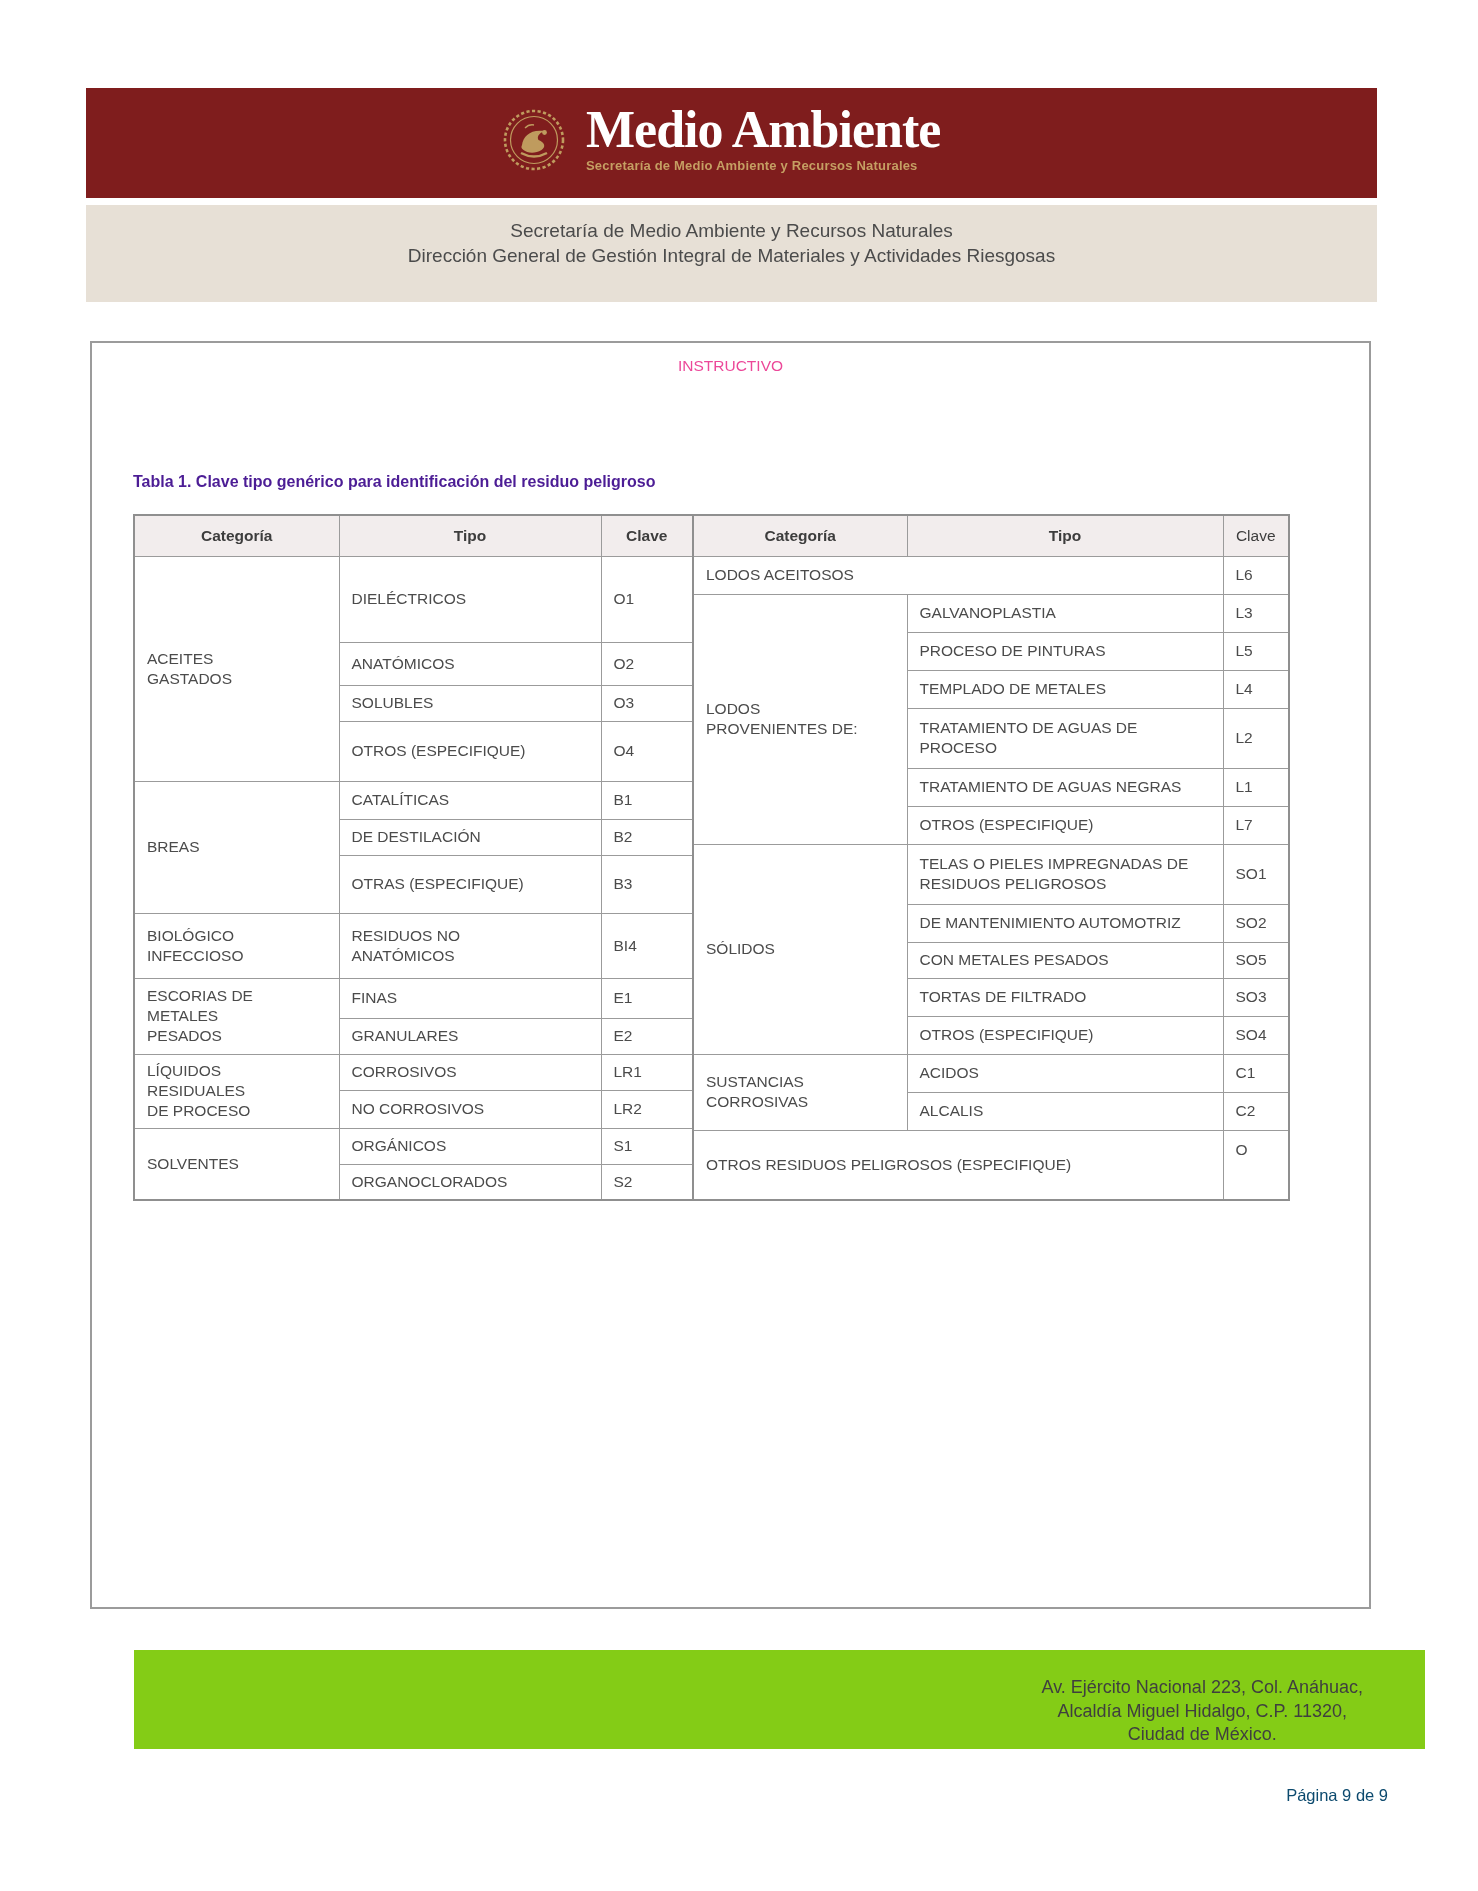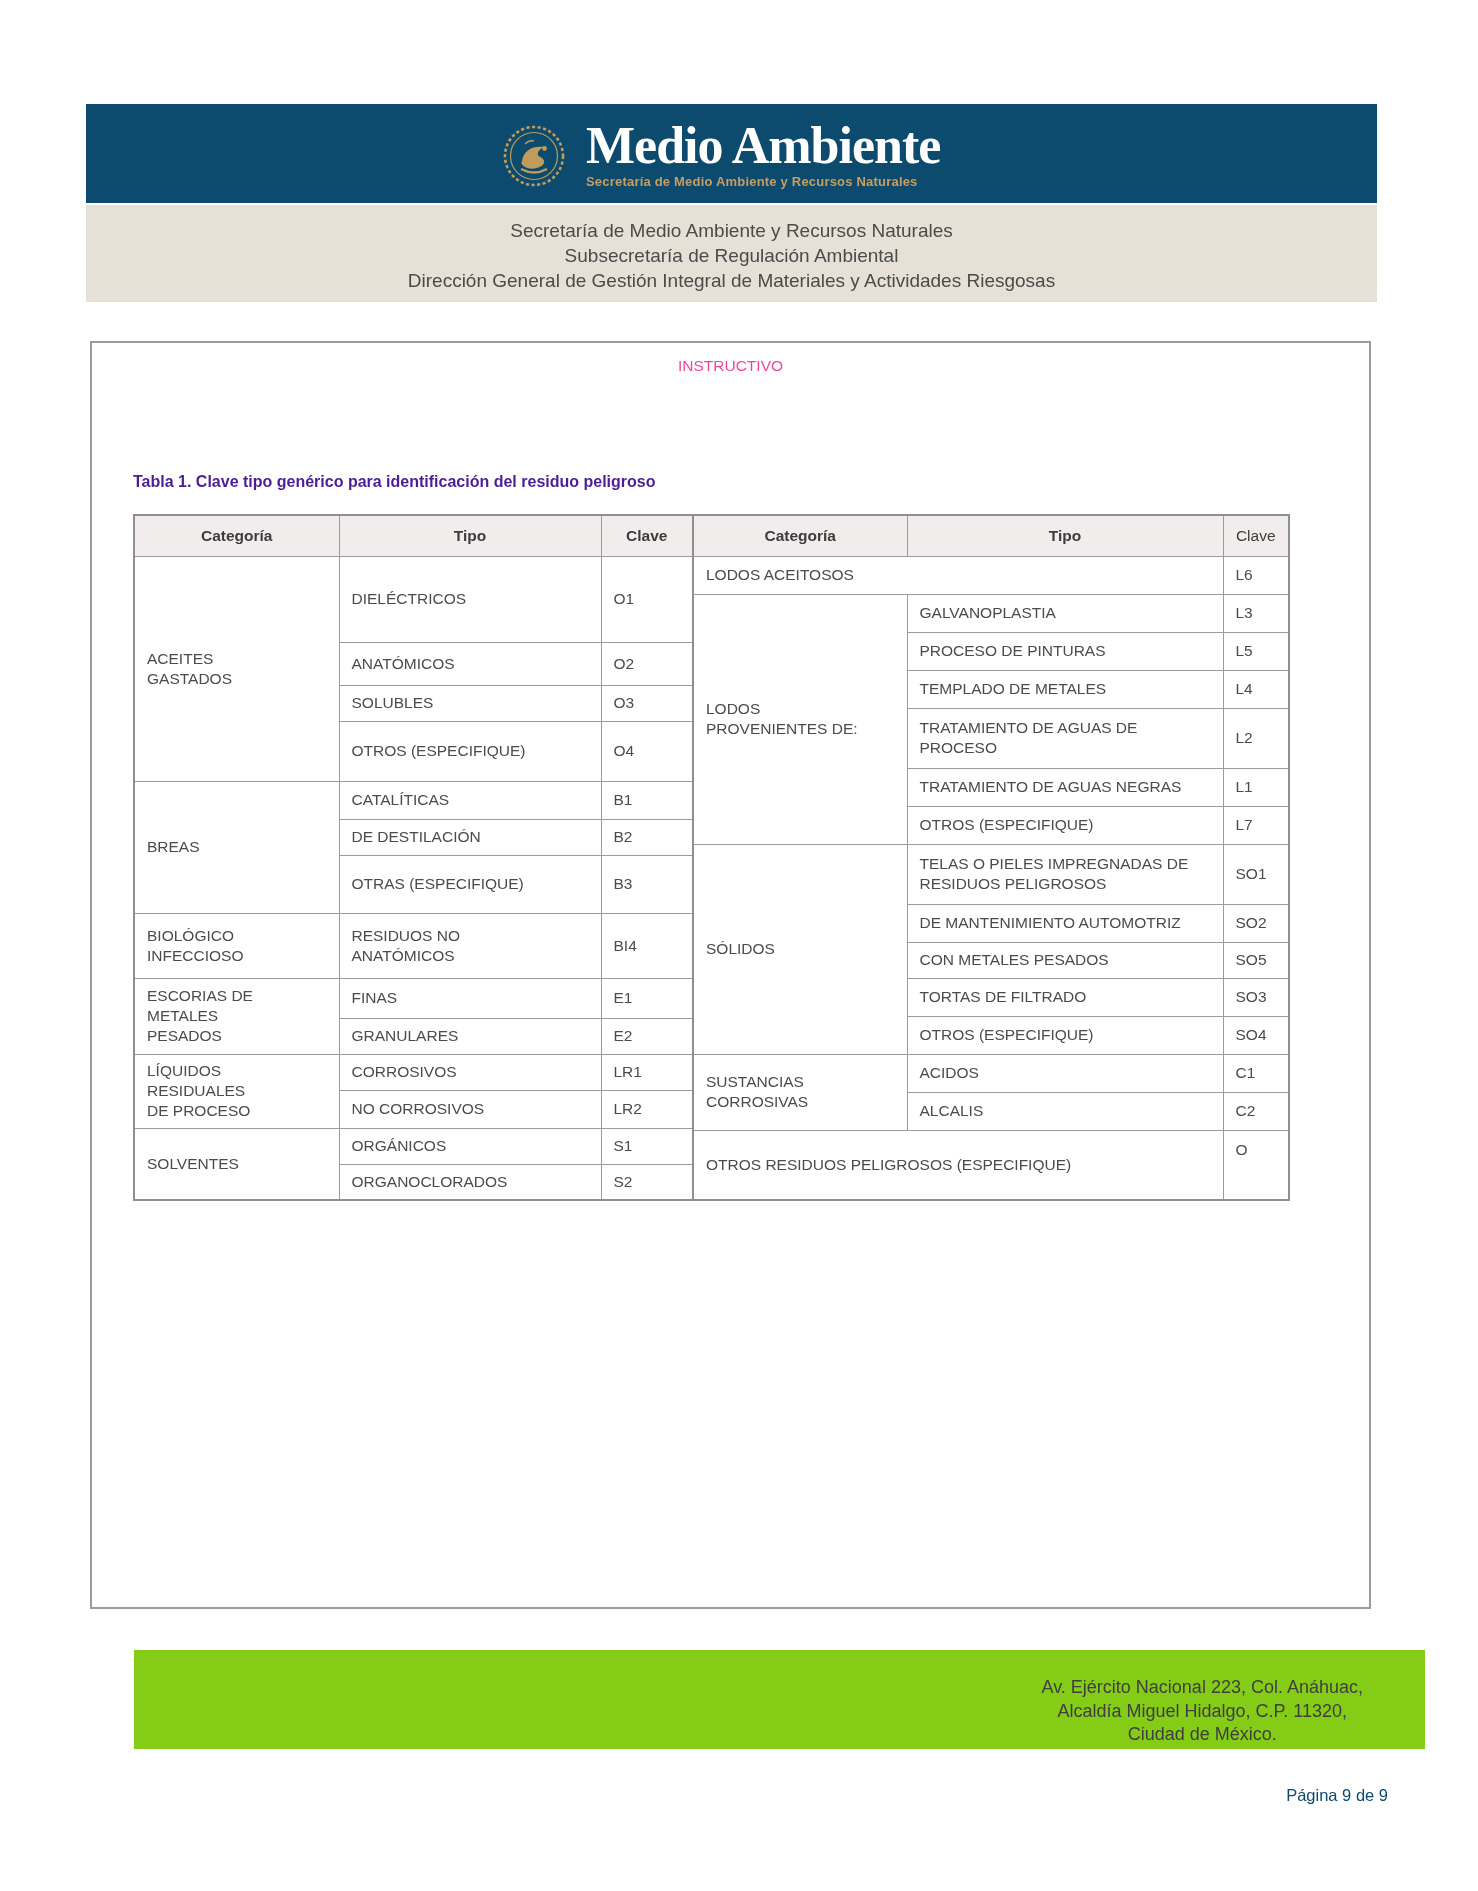--- a/index.html
+++ b/index.html
@@ -6,22 +6,22 @@
   .page{
     position:relative;
     width:1478px;height:1891px;
     background:#ffffff;
     font-family:"Liberation Sans", sans-serif;
     color:#3f3f3f;
     overflow:hidden;
   }
   
   .banner{
-    position:absolute;left:86px;top:104px;width:1291px;height:99px;
-    background:#0c4a6e;
+    position:absolute;left:86px;top:88px;width:1291px;height:110px;
+    background:#7f1d1d;
   }
   .logo-lockup{
     position:absolute;left:416px;top:18px;
     display:flex;align-items:center;gap:20px;
   }
   .seal{width:64px;height:64px;flex:0 0 auto;}
   .wordmark-block{display:flex;flex-direction:column;}
   .wordmark{
     font-family:"Liberation Serif", serif;
     font-weight:bold;color:#ffffff;
@@ -117,21 +117,20 @@
       </svg>
       <div class="wordmark-block">
         <div class="wordmark">Medio Ambiente</div>
         <div class="wordmark-tagline">Secretaría de Medio Ambiente y Recursos Naturales</div>
       </div>
     </div>
   </header>
 
   <div class="agency-strip">
     <div>Secretaría de Medio Ambiente y Recursos Naturales</div>
-    <div>Subsecretaría de Regulación Ambiental</div>
     <div>Dirección General de Gestión Integral de Materiales y Actividades Riesgosas</div>
   </div>
 
 
   <section class="doc-box">
     <div class="instructivo">INSTRUCTIVO</div>
     <div class="table-title">Tabla 1. Clave tipo genérico para identificación del residuo peligroso</div>
 
     <div class="tables">
 

